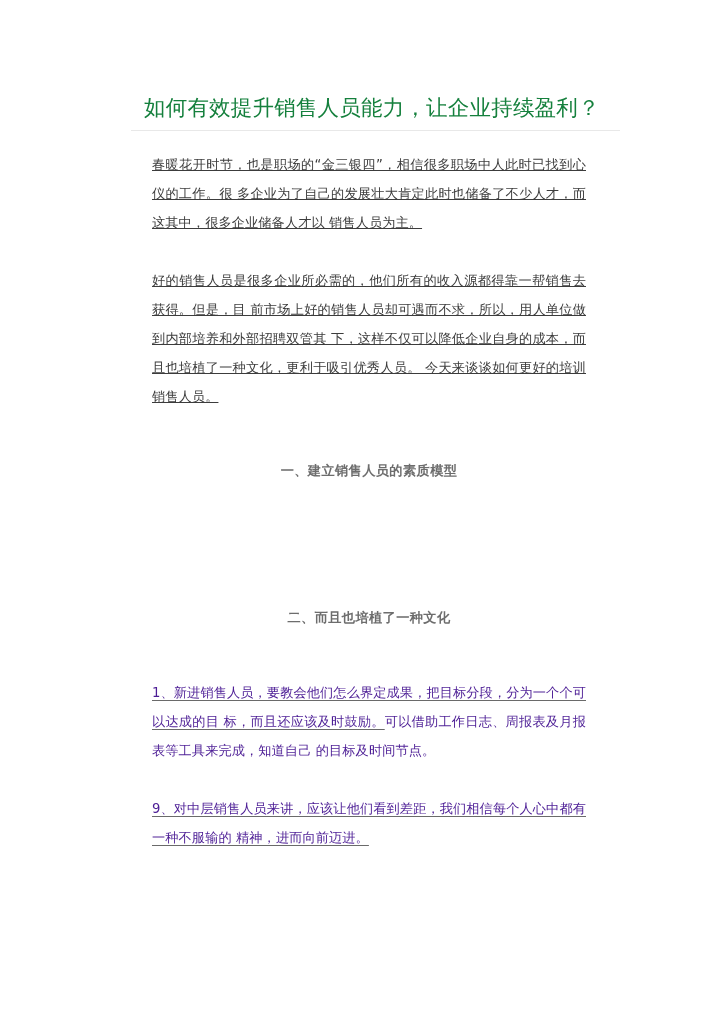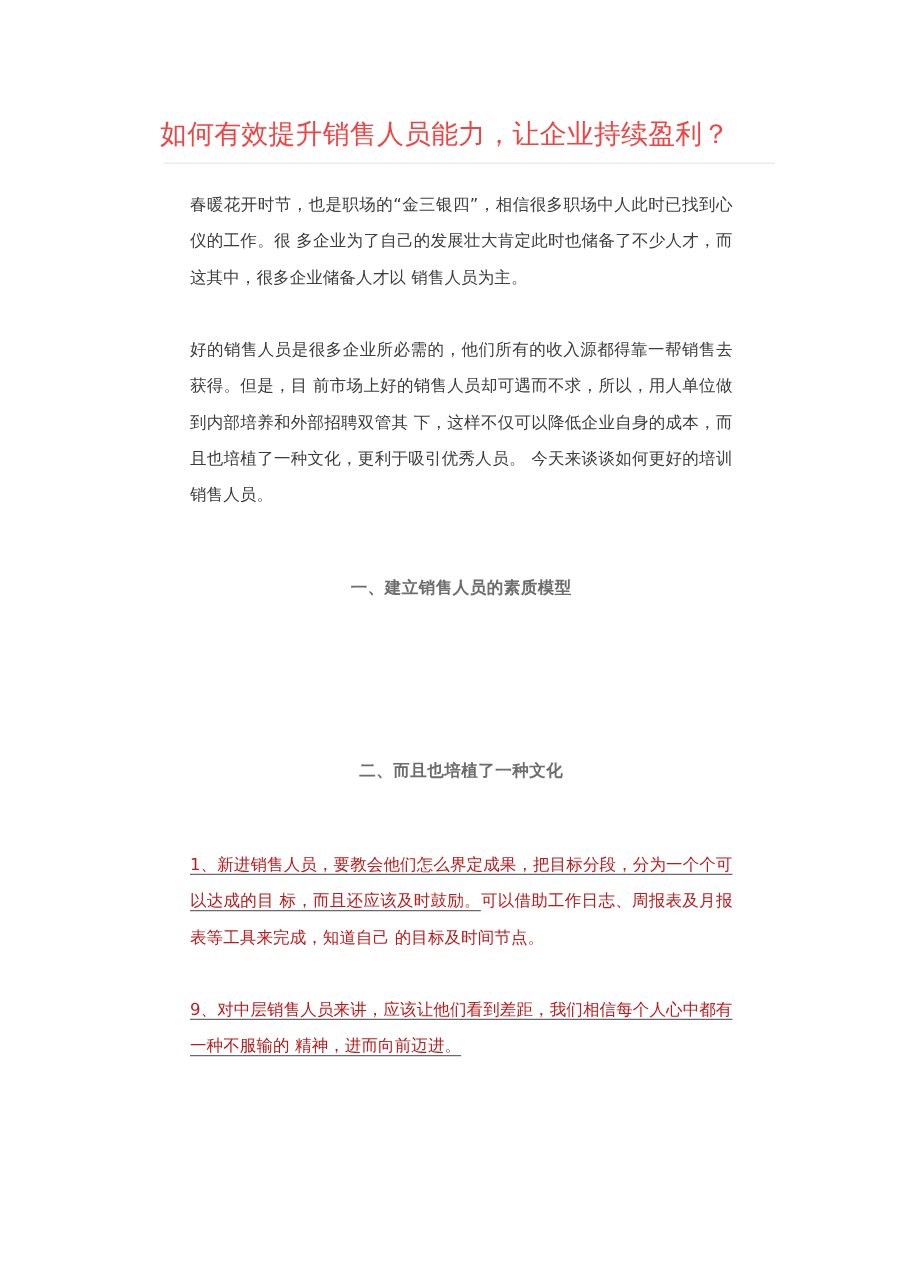--- a/index.html
+++ b/index.html
@@ -18,26 +18,26 @@
   .page {
     position: relative;
     width: 721px;
     height: 1020px;
     background: #ffffff;
     box-sizing: border-box;
   }
 
   .doc-title {
     position: absolute;
-    left: 128px;
+    left: 144px;
     top: 79px;
     width: 500px;
     font-size: 21.5px;
     line-height: 30px;
-    color: #ef4444;
+    color: #15803d;
     font-weight: 400;
     letter-spacing: 0.2px;
     white-space: nowrap;
   }
 
   .title-rule {
     position: absolute;
     left: 131px;
     top: 130px;
     width: 489px;
@@ -53,20 +53,21 @@
   }
 
   .para {
     font-size: 13.2px;
     line-height: 29px;
     color: #3c3c3c;
     text-align: justify;
     text-justify: inter-ideograph;
     margin: 0 0 29px 0;
     letter-spacing: 0.1px;
+    text-decoration: underline;
   }
 
   .para.tight {
     margin-bottom: 0;
   }
 
   .section-heading {
     font-size: 13.2px;
     line-height: 26px;
     color: #6d6d6d;
@@ -78,21 +79,21 @@
   }
 
   .spacer-before-h1 { height: 30px; }
   .spacer-after-h1  { height: 29px; }
   .spacer-before-h2 { height: 58px; }
   .spacer-after-h2  { height: 30px; }
 
   .list-item {
     font-size: 13.2px;
     line-height: 29px;
-    color: #b91c1c;
+    color: #4c1d95;
     text-align: justify;
     text-justify: inter-ideograph;
     margin: 0 0 29px 0;
     letter-spacing: 0.1px;
   }
 
   .u {
     text-decoration: underline;
     text-underline-offset: 3px;
     text-decoration-thickness: 1px;

